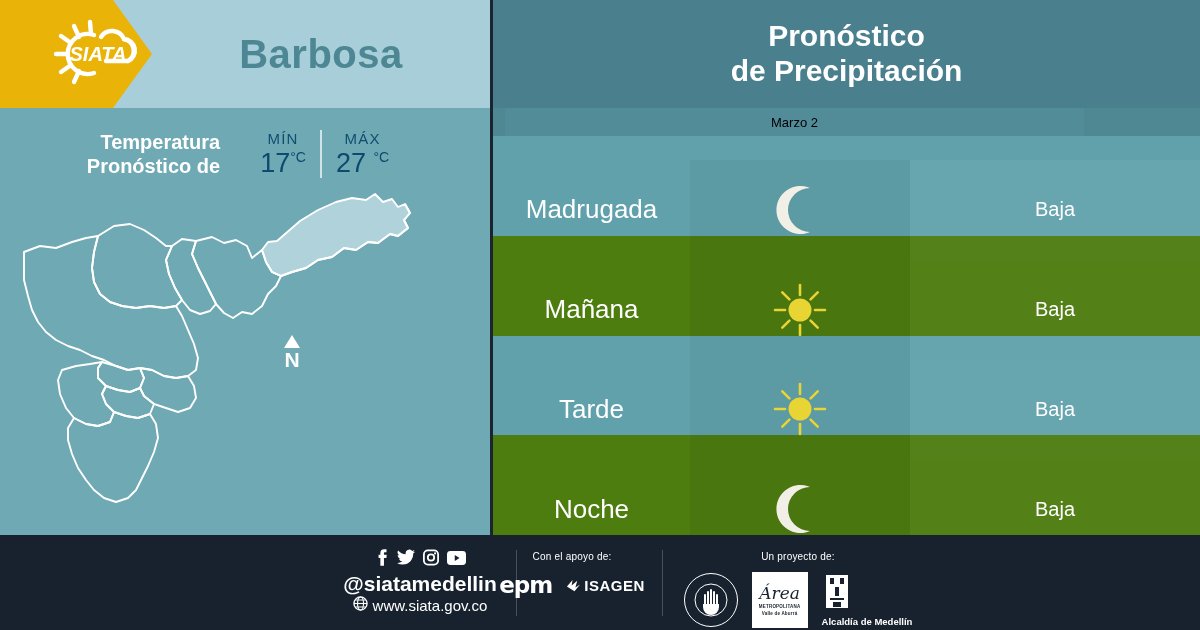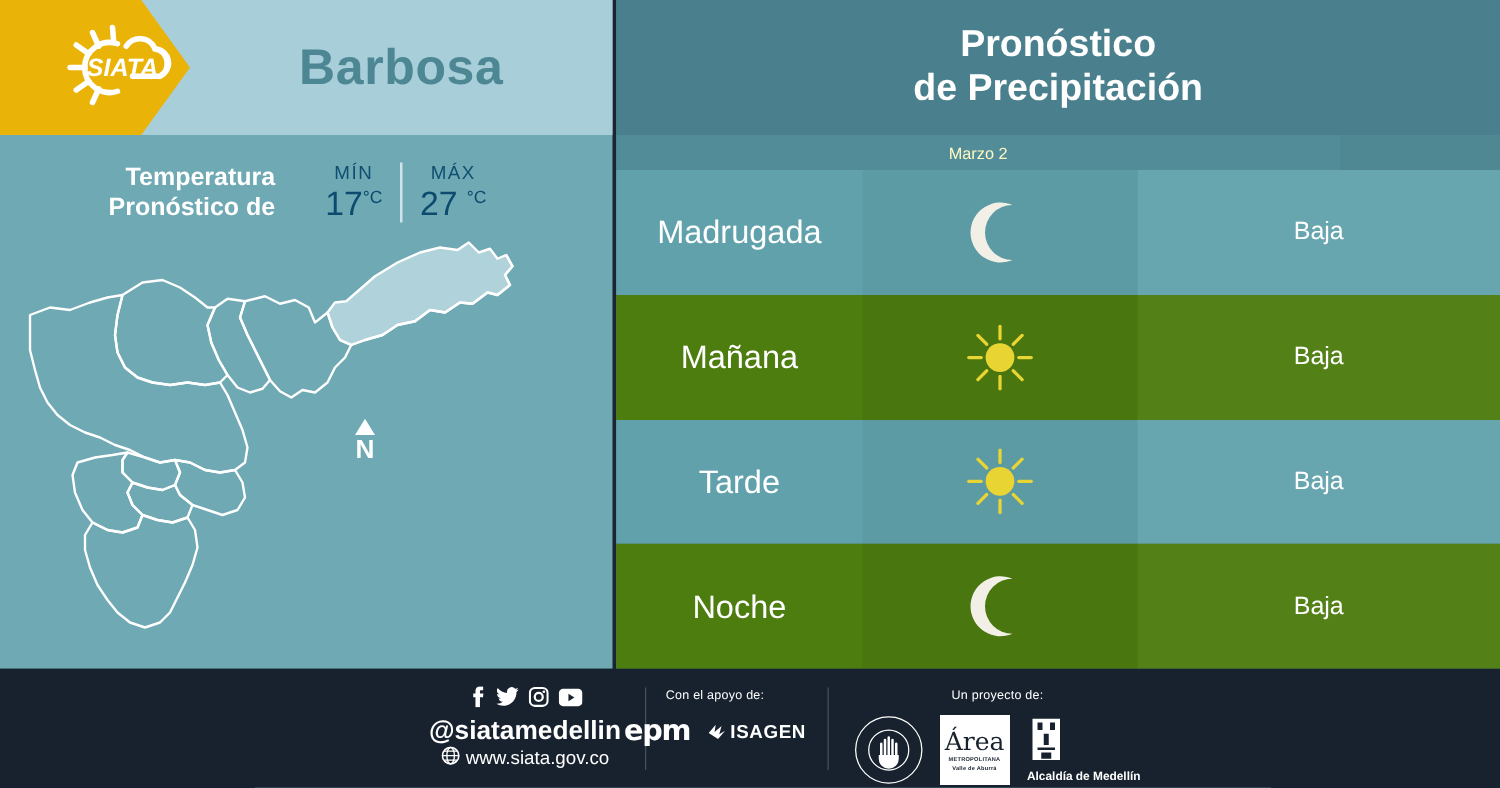--- a/index.html
+++ b/index.html
@@ -69,30 +69,30 @@
   }
   .right-header{
     position:absolute;left:0;top:0;width:707px;height:108px;
     background:#4a808d;
     display:flex;flex-direction:column;align-items:center;justify-content:center;
   }
   .rh-title{
     color:#ffffff;font-size:30px;font-weight:bold;line-height:1.16;text-align:center;
   }
   .date-bar{
-    position:absolute;left:0;top:108px;width:579px;height:28px;
+    position:absolute;left:12px;top:108px;width:579px;height:28px;
     background:#528c99;
     display:flex;align-items:center;justify-content:center;
-    color:#fef9c3;font-size:13px;
+    color:#000000;font-size:13px;
   }
   .rows{position:absolute;left:0;top:136px;width:707px;height:399px;}
   .frow{display:flex;width:707px;height:99.75px;}
   .frow.odd{background:#61a1ac;}
   .frow.even{background:#4d7c0f;}
-  .cell{display:flex;align-items:center;justify-content:center;height:100%;}
+  .cell{display:flex;align-items:center;justify-content:center;height:100%;margin-top:24px;}
   .c-period{width:197px;color:#ffffff;font-size:26px;}
   .c-icon{width:220px;}
   .frow.odd .c-icon{background:rgba(0,0,0,.045);}
   .frow.even .c-icon{background:rgba(0,0,0,.045);}
   .c-level{width:290px;color:#ffffff;font-size:20px;}
   .frow.odd .c-level{background:rgba(255,255,255,.045);}
   .frow.even .c-level{background:rgba(255,255,255,.035);}
 
   .wicon{width:60px;height:60px;display:block;}
 
@@ -115,21 +115,21 @@
   .epm{font-size:23px;font-weight:bold;letter-spacing:-1px;font-family:"DejaVu Sans",sans-serif;}
   .isagen{font-size:15px;font-weight:bold;letter-spacing:.5px;display:flex;align-items:center;gap:3px;}
   .seal{
     width:52px;height:52px;border-radius:50%;border:1.5px solid #ffffff;
     display:flex;align-items:center;justify-content:center;
   }
   .area-logo{
     width:56px;height:56px;background:#ffffff;color:#18222e;
     display:flex;flex-direction:column;align-items:center;justify-content:center;
   }
-  .area-script{font-family:"DejaVu Serif",serif;font-size:20px;line-height:1;}
+  .area-script{font-family:"DejaVu Serif",serif;font-style:italic;font-size:17px;line-height:1;}
   .area-sub{font-size:4.5px;font-weight:bold;letter-spacing:.2px;margin-top:2px;text-align:center;}
   .alc{display:flex;flex-direction:column;}
   .alc-name{font-size:9.5px;font-weight:bold;margin-top:3px;}
 </style>
 </head>
 <body>
 
 <div id="root">
 
   <div class="left-panel">

